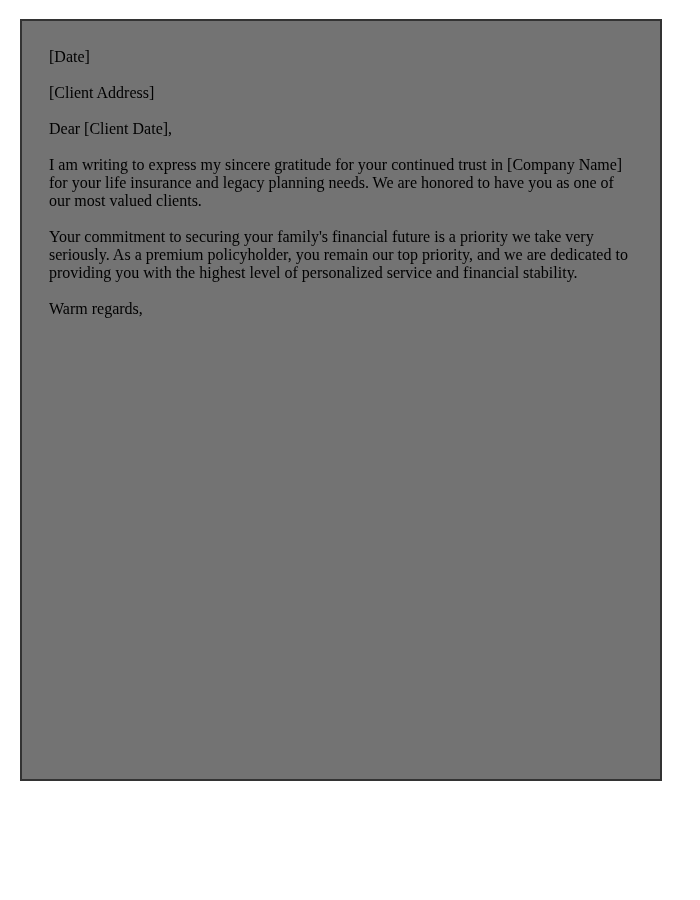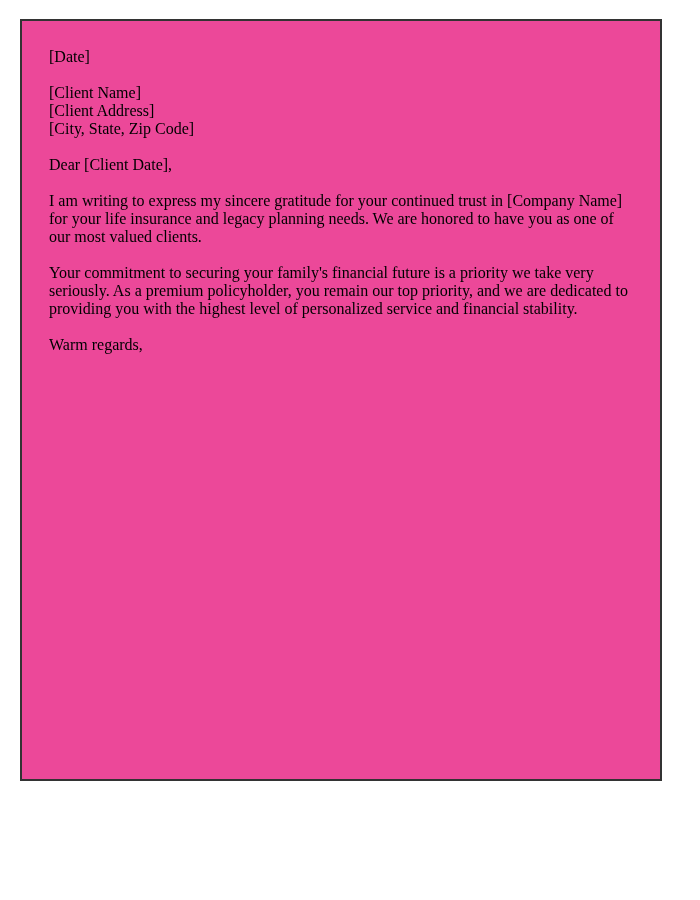--- a/index.html
+++ b/index.html
@@ -10,21 +10,21 @@
     height: 900px;
     font-family: "Liberation Serif", "DejaVu Serif", serif;
   }
   .letter-page {
     position: absolute;
     left: 20px;
     top: 19px;
     width: 642px;
     height: 762px;
     box-sizing: border-box;
-    background: #ec4899;
+    background: #737373;
     border: 2px solid #333333;
     padding: 27px 28px 20px 27px;
     color: #000000;
     font-size: 16px;
     line-height: 18px;
   }
   .block {
     margin: 0 0 18px 0;
     max-width: 585px;
   }
@@ -39,23 +39,21 @@
 </head>
 <body>
 
 <div class="letter-page">
 
   <div class="block">
     <span class="line">[Date]</span>
   </div>
 
   <div class="block">
-    <span class="line">[Client Name]</span>
     <span class="line">[Client Address]</span>
-    <span class="line">[City, State, Zip Code]</span>
   </div>
 
   <div class="block">
     <span class="line">Dear [Client Date],</span>
   </div>
 
   <p class="block">I am writing to express my sincere gratitude for your continued trust in [Company Name] for your life insurance and legacy planning needs. We are honored to have you as one of our most valued clients.</p>
 
   <p class="block">Your commitment to securing your family's financial future is a priority we take very seriously. As a premium policyholder, you remain our top priority, and we are dedicated to providing you with the highest level of personalized service and financial stability.</p>
 

